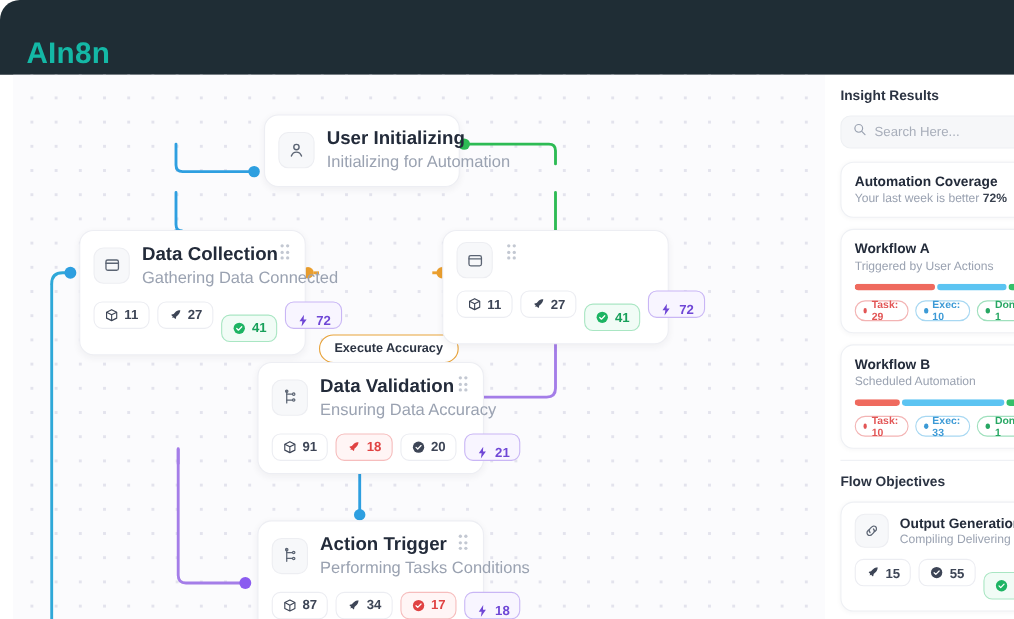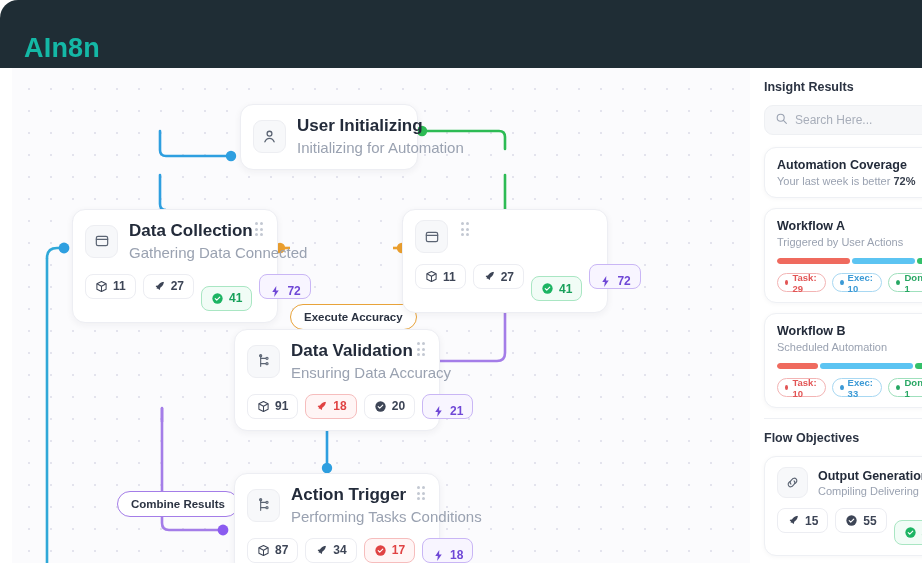--- a/index.html
+++ b/index.html
@@ -183,23 +183,20 @@
 
     <div class="pill blue" style="left:117px; top:150px;">
       <span>Initialize Data</span>
     </div>
     <div class="pill green" style="left:443px; top:150px;">
       <span>Setup Automation</span>
     </div>
     <div class="pill amber" style="left:278px; top:236px;">
       <span>Execute Accuracy</span>
     </div>
-    <div class="pill violet" style="left:105px; top:423px;">
-      <span>Combine Results</span>
-    </div>
 
     <div class="node" style="left:228px; top:36px; width:178px;">
       <div class="node-head">
         <div class="node-ico">
           <svg width="17" height="17" viewBox="0 0 24 24" fill="none" stroke="currentColor" stroke-width="1.8" stroke-linecap="round" stroke-linejoin="round">
               <circle cx="12" cy="8" r="3.4"></circle>
               <path d="M5.5 19.5c1.2-3.3 3.7-5 6.5-5s5.3 1.7 6.5 5"></path>
             </svg>
         </div>
         <div class="node-txt">

